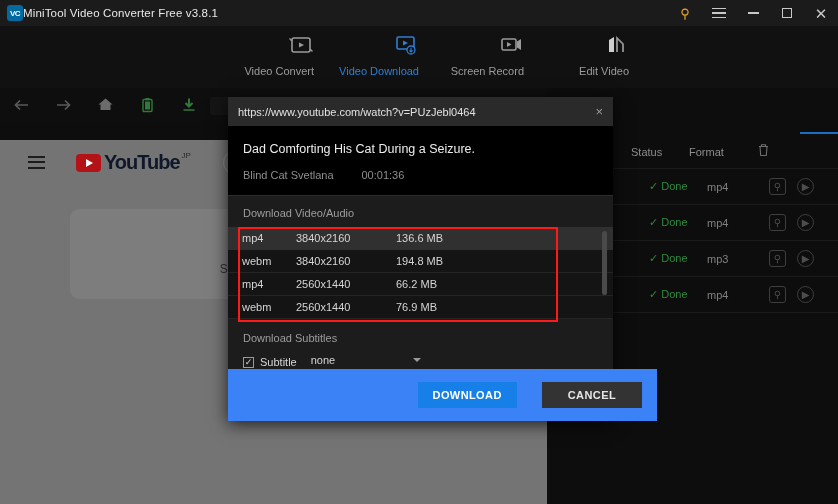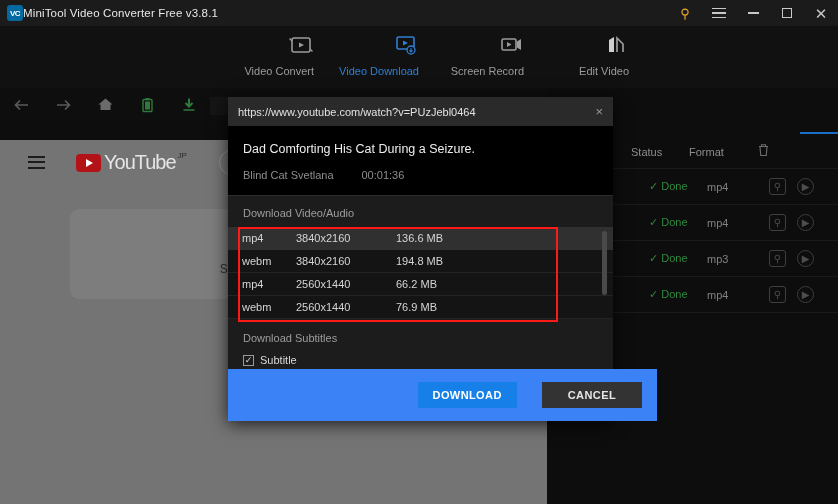--- a/index.html
+++ b/index.html
@@ -84,21 +84,21 @@
   .yt-logo { display: flex; align-items: flex-start; margin-left: 31px; }
   .yt-play {
     width: 25px; height: 18px; background: #b31217; border-radius: 4px;
     display:flex; align-items:center; justify-content:center; margin-top: 2px;
   }
   .yt-play i {
     width: 0; height: 0; border-left: 7px solid #fff;
     border-top: 4.5px solid transparent; border-bottom: 4.5px solid transparent;
     margin-left: 2px;
   }
-  .yt-word { font-size: 20px; font-weight: normal; color: #e5e5e5; letter-spacing: -1px; margin-left: 3px; line-height: 20px; }
+  .yt-word { font-size: 20px; font-weight: bold; color: #0f172a; letter-spacing: -1px; margin-left: 3px; line-height: 20px; }
   .yt-sup { font-size: 8px; color: #2a2a2a; margin-left: 2px; margin-top: -1px; }
   .yt-search {
     margin-left: 32px; width: 210px; height: 25px;
     border: 1px solid #8f8f8f; border-radius: 13px;
     display: flex; align-items: center; padding-left: 14px;
     color: #3c3c3c; font-size: 12.5px;
   }
   .yt-card {
     margin: 25px 0 0 70px; width: 420px; height: 90px;
     background: #7d7d7d; border-radius: 9px;
@@ -435,20 +435,24 @@
         </div>
       </div>
       <div class="fmt-scroll"></div>
       <div class="redbox"></div>
     </div>
 
     <div class="subs-label">Download Subtitles</div>
     <div class="subs-row">
       <div class="chk">✓</div>
       <div class="subs-text">Subtitle</div>
+      <div class="sel-box">
+        <div class="sel-val">none</div>
+        <div class="caret"></div>
+      </div>
     </div>
 
     <div class="m-footer">
       <button class="btn-dl">DOWNLOAD</button>
       <button class="btn-cancel">CANCEL</button>
     </div>
   </div>
 
 </div>
 

